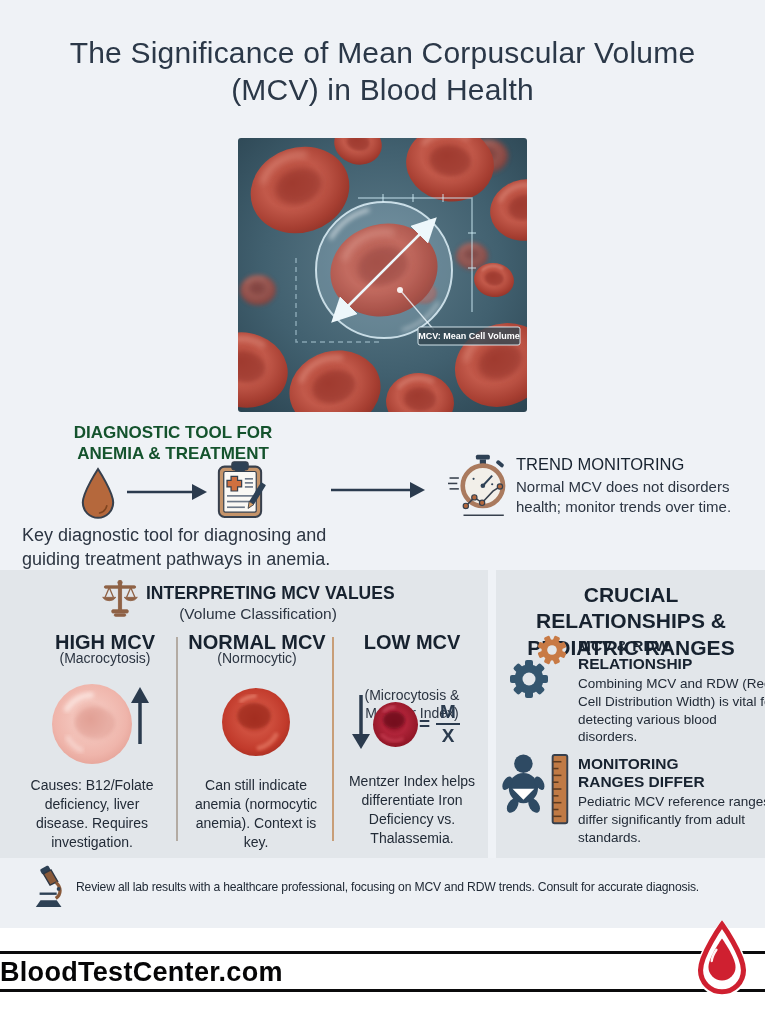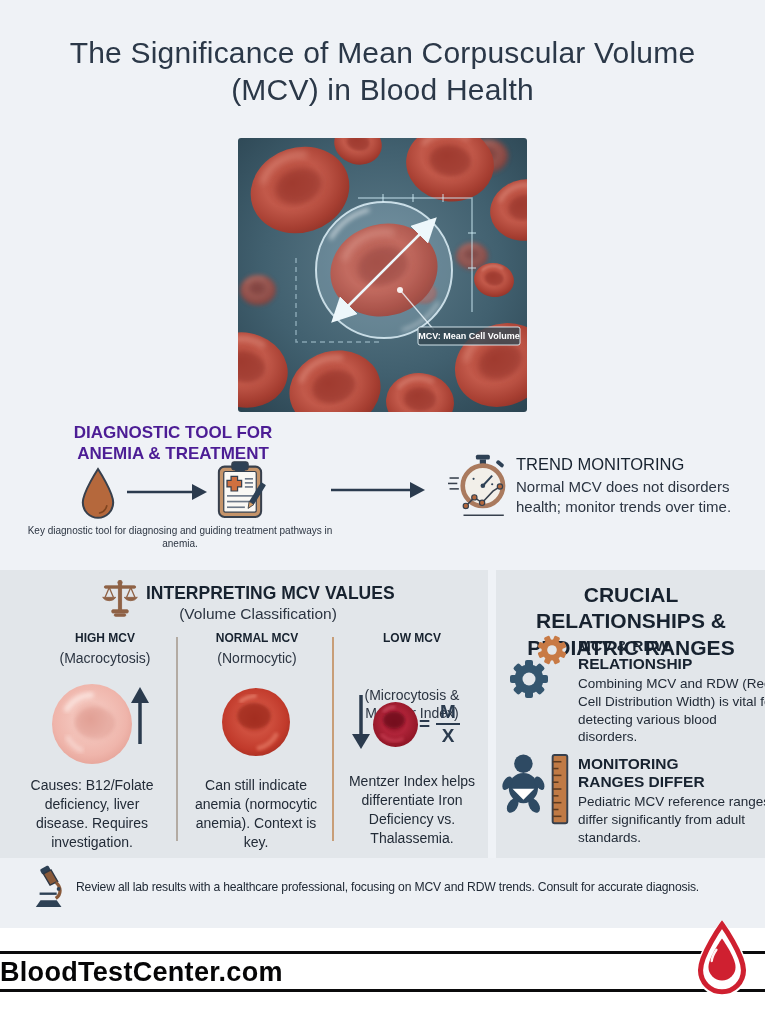--- a/index.html
+++ b/index.html
@@ -5,45 +5,45 @@
   html,body{margin:0;padding:0;background:#ffffff;}
   .page{position:relative;width:765px;height:1024px;background:#eff2f6;overflow:hidden;
         font-family:"Liberation Sans","DejaVu Sans",sans-serif;color:#2c3542;}
   .abs{position:absolute;}
 
   .title{top:34px;left:45px;width:675px;font-size:30px;line-height:37px;font-weight:500;
          color:#2b3848;text-align:center;letter-spacing:.2px;margin:0;}
 
   .hero{left:238px;top:138px;width:289px;height:274px;border-radius:3px;overflow:hidden;}
 
-  .diag-h{left:55px;top:423px;width:236px;font-size:17px;font-weight:700;color:#4c1d95;
+  .diag-h{left:55px;top:423px;width:236px;font-size:17px;font-weight:700;color:#14532d;
           line-height:1.22;text-align:center;}
   .icon-drop{left:78px;top:464px;width:40px;height:58px;}
   .arrow1{left:126px;top:481px;width:82px;height:22px;}
   .icon-clip{left:214px;top:460px;width:52px;height:62px;}
   .arrow2{left:330px;top:479px;width:96px;height:22px;}
-  .diag-cap{left:22px;top:524px;width:316px;font-size:10px;line-height:1.32;text-align:center;}
+  .diag-cap{left:22px;top:524px;width:316px;font-size:18px;line-height:1.32;}
 
   .icon-watch{left:448px;top:450px;width:62px;height:70px;}
   .trend-h{left:516px;top:455px;width:240px;font-size:16.5px;font-weight:400;color:#17222f;}
   .trend-t{left:516px;top:477px;width:248px;font-size:15px;line-height:1.3;}
 
   .panel{top:570px;height:288px;background:#e2e6ea;}
   .panel-left{left:0;width:488px;}
   .panel-right{left:496px;width:269px;}
 
   .icon-scale{left:101px;top:577px;width:38px;height:44px;}
   .interp-title{left:146px;top:583px;width:270px;font-size:17.5px;font-weight:700;color:#17222f;}
   .interp-sub{left:128px;top:605px;width:260px;font-size:15.5px;text-align:center;}
 
   .vdiv{top:637px;width:2px;height:204px;}
   .vdiv1{left:176px;background:#b3aba3;}
   .vdiv2{left:332px;background:#c89e78;}
 
-  .colh{top:631px;font-weight:700;font-size:12px;color:#17222f;text-align:center;}
+  .colh{top:631px;font-weight:700;font-size:20px;color:#17222f;text-align:center;}
   .colh1{left:25px;width:160px;}.colh2{left:188px;width:138px;}.colh3{left:342px;width:140px;}
   .cols{top:650px;font-size:14px;line-height:1.25;text-align:center;}
   .cols1{left:25px;width:160px;}.cols2{left:188px;width:138px;}.cols3{left:352px;width:120px;margin-top:37px;}
 
   .cell-high{left:51px;top:683px;width:82px;height:82px;}
   .up-arrow{left:129px;top:686px;width:22px;height:60px;}
   .cell-normal{left:221px;top:687px;width:70px;height:70px;}
   .down-arrow{left:350px;top:694px;width:22px;height:57px;}
   .cell-low{left:372px;top:701px;width:47px;height:47px;}
   .formula{left:419px;top:702px;display:flex;align-items:center;gap:6px;color:#2b3b4e;}

